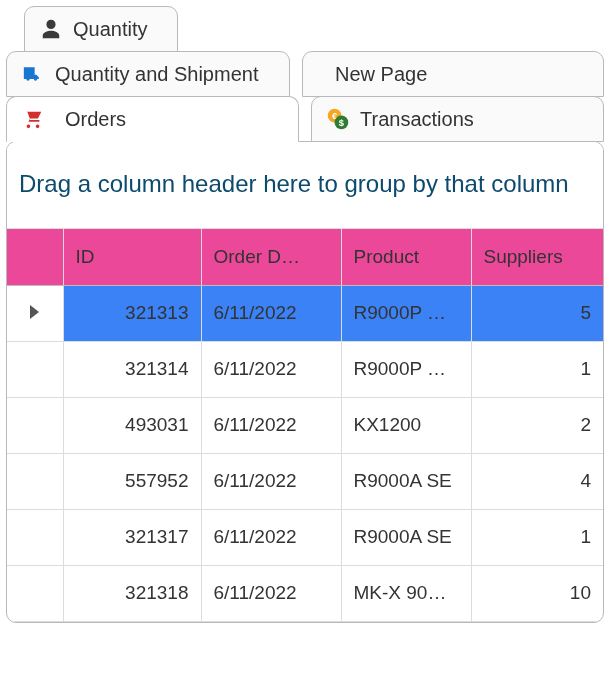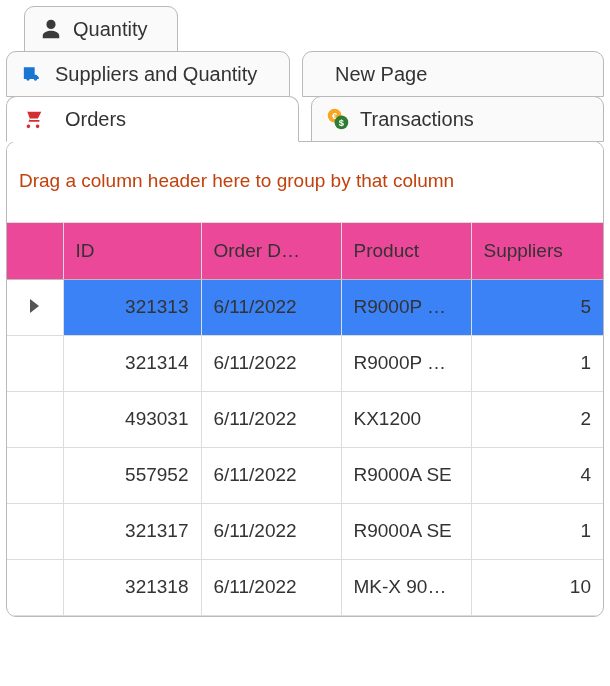--- a/index.html
+++ b/index.html
@@ -49,22 +49,22 @@
     border: 1px solid #b9b9b9;
     border-radius: 10px;
     margin-top: -1px;
     background: #fff;
     position: relative;
     z-index: 1;
     overflow: hidden;
   }
   .group-area {
     padding: 28px 12px 30px 12px;
-    color: #c2410c;
-    font-size: 19px;
+    color: #0c4a6e;
+    font-size: 24px;
     border-bottom: 1px solid #dcdcdc;
     background: #fff;
   }
   table {
     border-collapse: collapse;
     width: 100%;
     table-layout: fixed;
   }
   th, td {
     border-right: 1px solid #dcdcdc;
@@ -115,21 +115,21 @@
     </div>
   </div>
 
   <div class="tab-row tab-row2">
     <div class="tab inactive">
       <span class="icon">
         <svg viewBox="0 0 24 24" width="24" height="20">
             <path fill="#1976d2" d="M1 4h13v9h2l3 3v2h-2a2 2 0 1 1-4 0H8a2 2 0 1 1-4 0H1V4z"></path>
           </svg>
       </span>
-      <span>Suppliers and Quantity</span>
+      <span>Quantity and Shipment</span>
     </div>
     <div class="tab inactive" style="justify-content:flex-start;padding-left:32px;">
       <span>New Page</span>
     </div>
   </div>
 
   <div class="tab-row tab-row3">
     <div class="tab active">
       <span class="icon">
         <svg viewBox="0 0 24 24" width="24" height="22">

